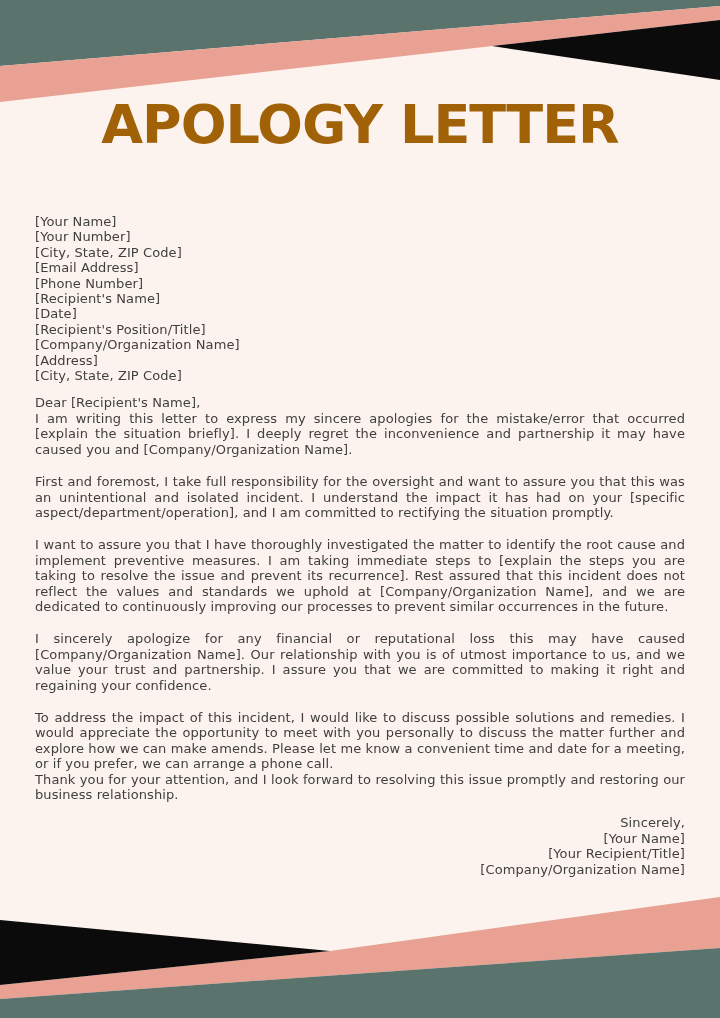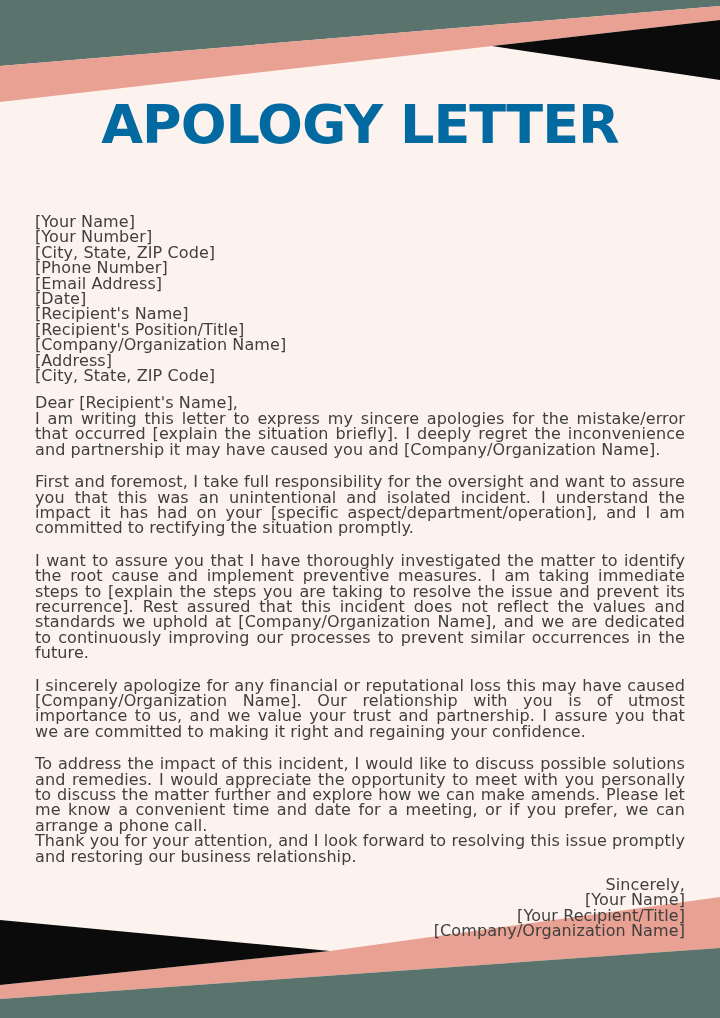--- a/index.html
+++ b/index.html
@@ -21,27 +21,27 @@
   }
   h1.page-title {
     margin: 0;
     padding-top: 97px;
     text-align: center;
     font-family: "DejaVu Sans", sans-serif;
     font-weight: bold;
     font-size: 54px;
     line-height: 1.05;
     letter-spacing: -1px;
-    color: #0369a1;
+    color: #a16207;
   }
   .letter {
     position: absolute;
     top: 214px; left: 35px;
     width: 650px;
-    font-size: 16px;
+    font-size: 13px;
     line-height: 15.4px;
     color: #3f3f3f;
     letter-spacing: 0.1px;
   }
   .line { white-space: nowrap; }
   .salutation { margin-top: 12px; }
   p.para {
     margin: 17px 0 0 0;
     text-align: justify;
   }
@@ -66,24 +66,24 @@
 <div class="content">
 
   <h1 class="page-title">APOLOGY LETTER</h1>
 
   <div class="letter">
 
     <div class="sender-block">
       <div class="line">[Your Name]</div>
       <div class="line">[Your Number]</div>
       <div class="line">[City, State, ZIP Code]</div>
+      <div class="line">[Email Address]</div>
       <div class="line">[Phone Number]</div>
-      <div class="line">[Email Address]</div>
+      <div class="line">[Recipient's Name]</div>
       <div class="line">[Date]</div>
-      <div class="line">[Recipient's Name]</div>
       <div class="line">[Recipient's Position/Title]</div>
       <div class="line">[Company/Organization Name]</div>
       <div class="line">[Address]</div>
       <div class="line">[City, State, ZIP Code]</div>
     </div>
 
     <div class="salutation line">Dear [Recipient's Name],</div>
 
     <p class="para cont">I am writing this letter to express my sincere apologies for the mistake/error that occurred [explain the situation briefly]. I deeply regret the inconvenience and partnership it may have caused you and [Company/Organization Name].</p>
     <p class="para">First and foremost, I take full responsibility for the oversight and want to assure you that this was an unintentional and isolated incident. I understand the impact it has had on your [specific aspect/department/operation], and I am committed to rectifying the situation promptly.</p>

